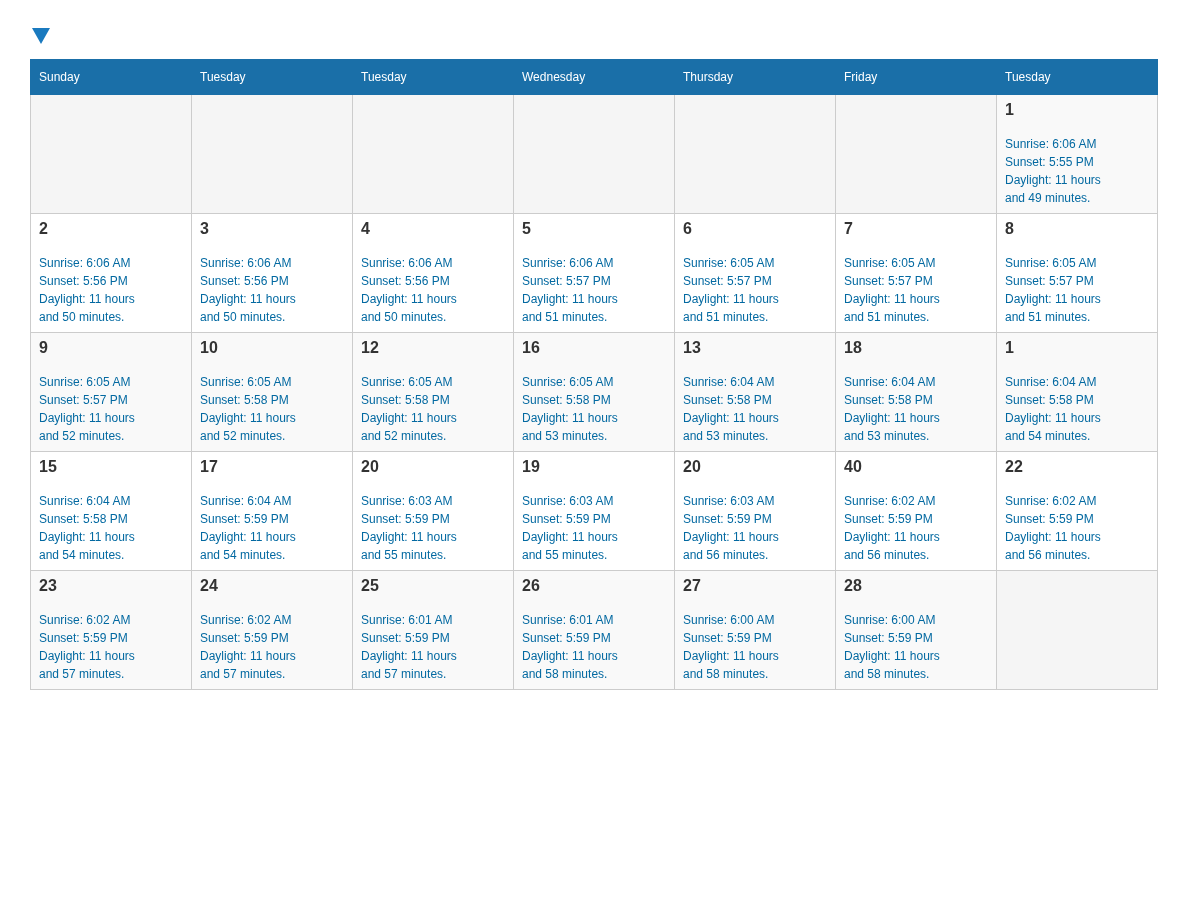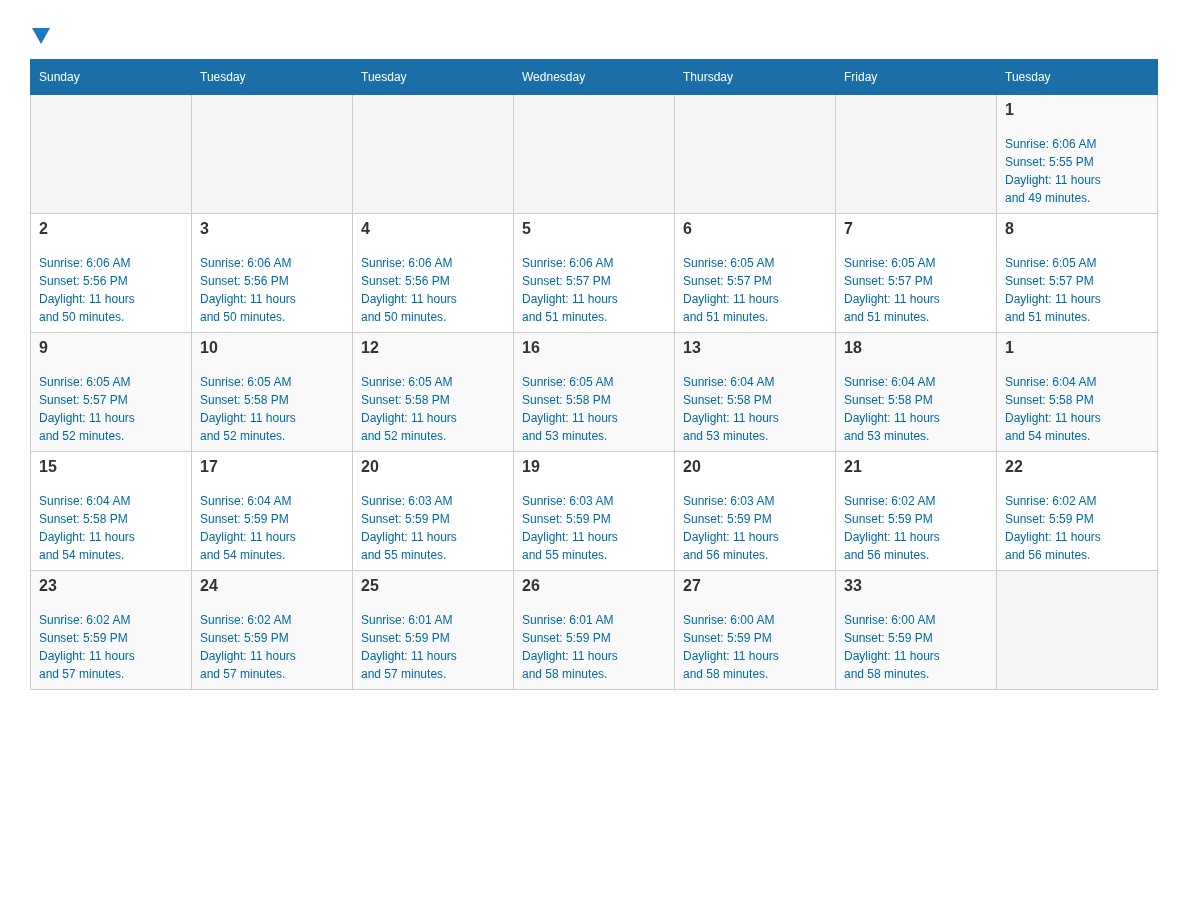--- a/index.html
+++ b/index.html
@@ -288,21 +288,21 @@
 and 55 minutes.</div>
         </td>
         <td>
           <span class="day-number">20</span>
           <div class="day-info" style="white-space: pre-line;">Sunrise: 6:03 AM
 Sunset: 5:59 PM
 Daylight: 11 hours
 and 56 minutes.</div>
         </td>
         <td>
-          <span class="day-number">21</span>
+          <span class="day-number">40</span>
           <div class="day-info" style="white-space: pre-line;">Sunrise: 6:02 AM
 Sunset: 5:59 PM
 Daylight: 11 hours
 and 56 minutes.</div>
         </td>
         <td>
           <span class="day-number">22</span>
           <div class="day-info" style="white-space: pre-line;">Sunrise: 6:02 AM
 Sunset: 5:59 PM
 Daylight: 11 hours
@@ -339,21 +339,21 @@
 and 58 minutes.</div>
         </td>
         <td>
           <span class="day-number">27</span>
           <div class="day-info" style="white-space: pre-line;">Sunrise: 6:00 AM
 Sunset: 5:59 PM
 Daylight: 11 hours
 and 58 minutes.</div>
         </td>
         <td>
-          <span class="day-number">33</span>
+          <span class="day-number">28</span>
           <div class="day-info" style="white-space: pre-line;">Sunrise: 6:00 AM
 Sunset: 5:59 PM
 Daylight: 11 hours
 and 58 minutes.</div>
         </td>
         <td class="empty-cell"></td>
       </tr>
     </tbody>
 </table>
 

